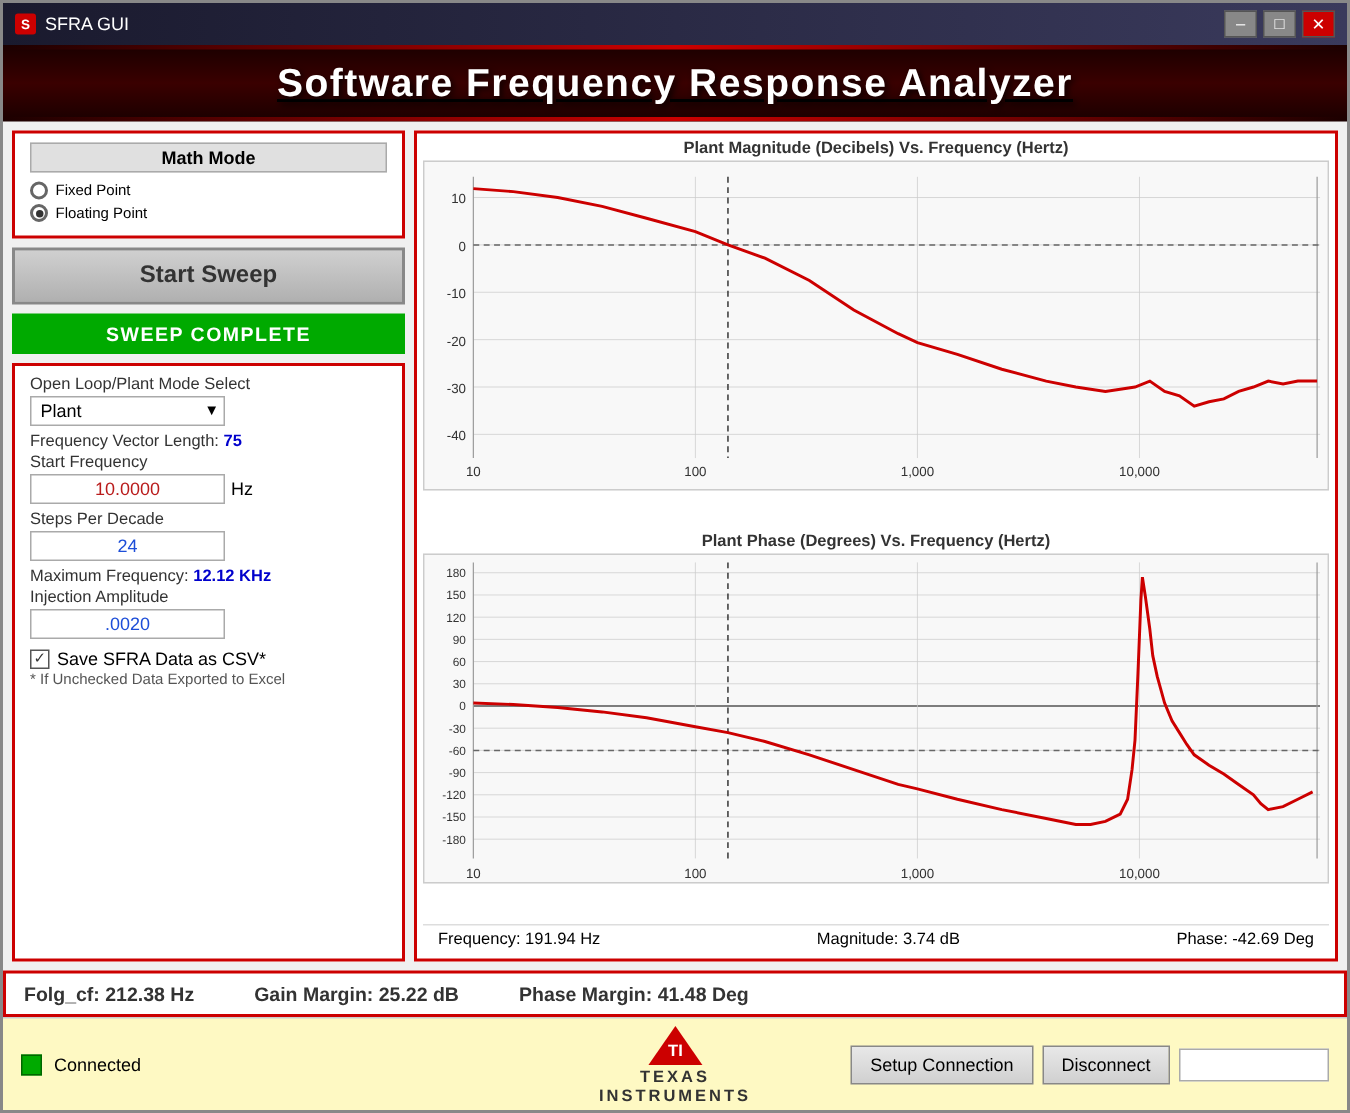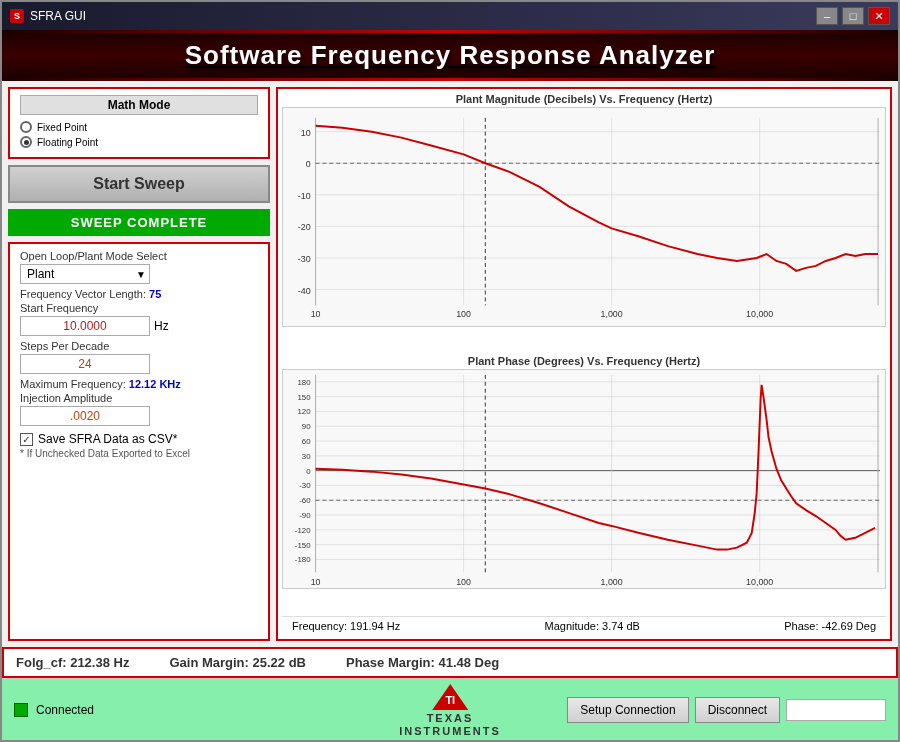--- a/index.html
+++ b/index.html
@@ -195,21 +195,21 @@
       gap: 4px;
       margin-bottom: 4px;
     }
     .setting-input {
       border: 1px solid #aaa;
       background: white;
       padding: 2px 6px;
       width: 130px;
       text-align: center;
       font-size: 12px;
-      color: #c2410c;
+      color: #1d4ed8;
     }
     .setting-input.blue-text { color: #b91c1c; }
     .select-wrapper {
       position: relative;
       display: inline-block;
     }
     .setting-select {
       border: 1px solid #aaa;
       background: white;
       padding: 2px 20px 2px 6px;
@@ -299,21 +299,21 @@
       align-items: center;
       flex-shrink: 0;
     }
     .summary-item {
       font-size: 13px;
       font-weight: bold;
       color: #333;
     }
 
     .footer {
-      background: #86efac;
+      background: #fef9c3;
       border-top: 1px solid #ccc;
       height: 62px;
       display: flex;
       align-items: center;
       padding: 0 12px;
       flex-shrink: 0;
     }
     .footer-left {
       display: flex;
       align-items: center;

